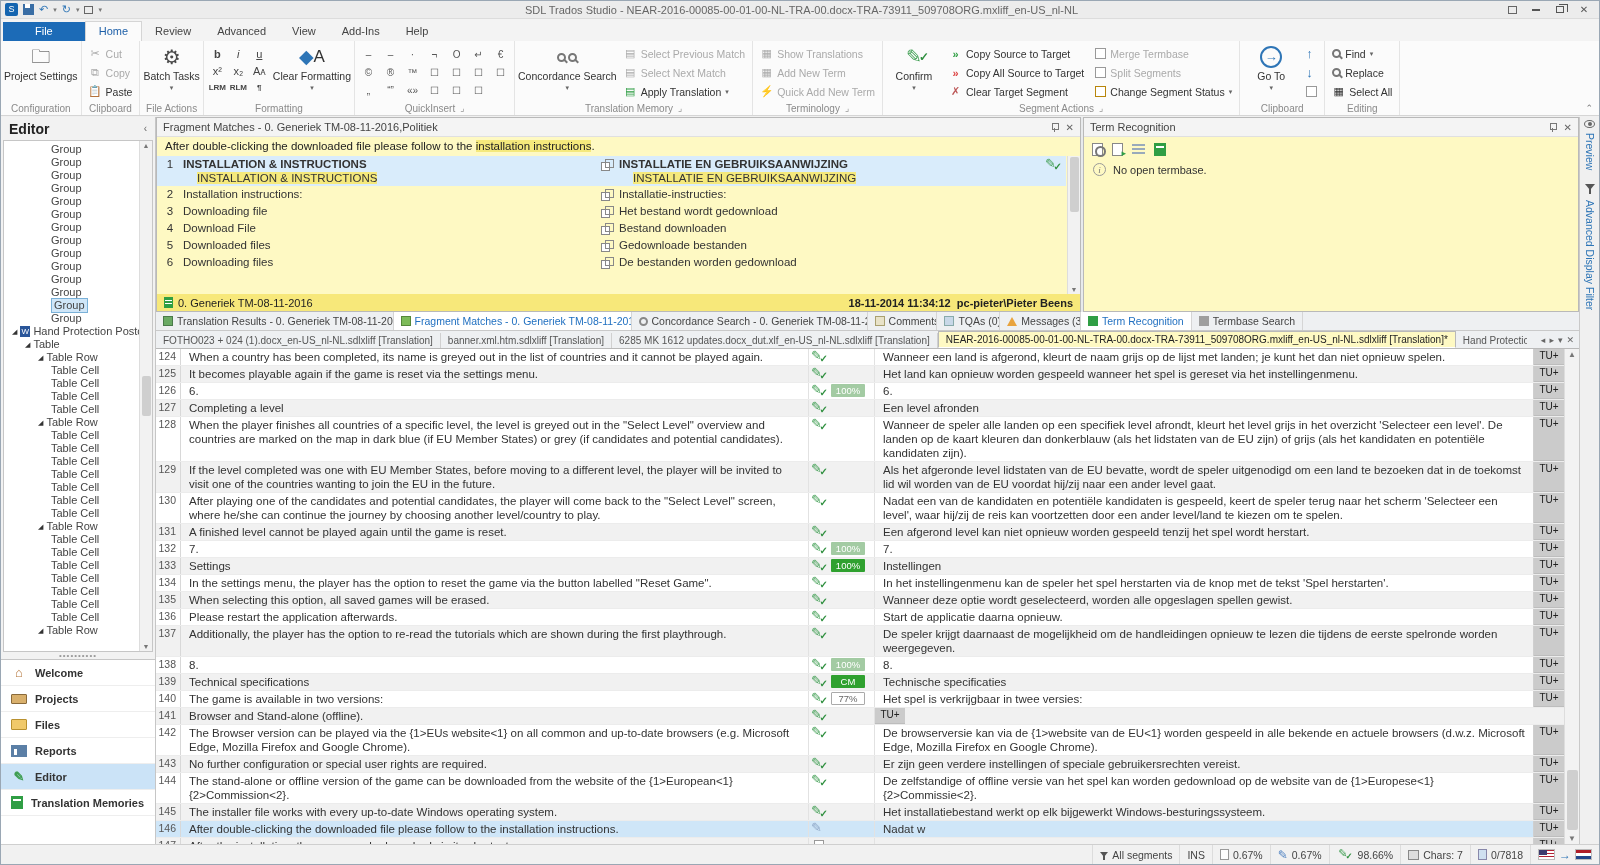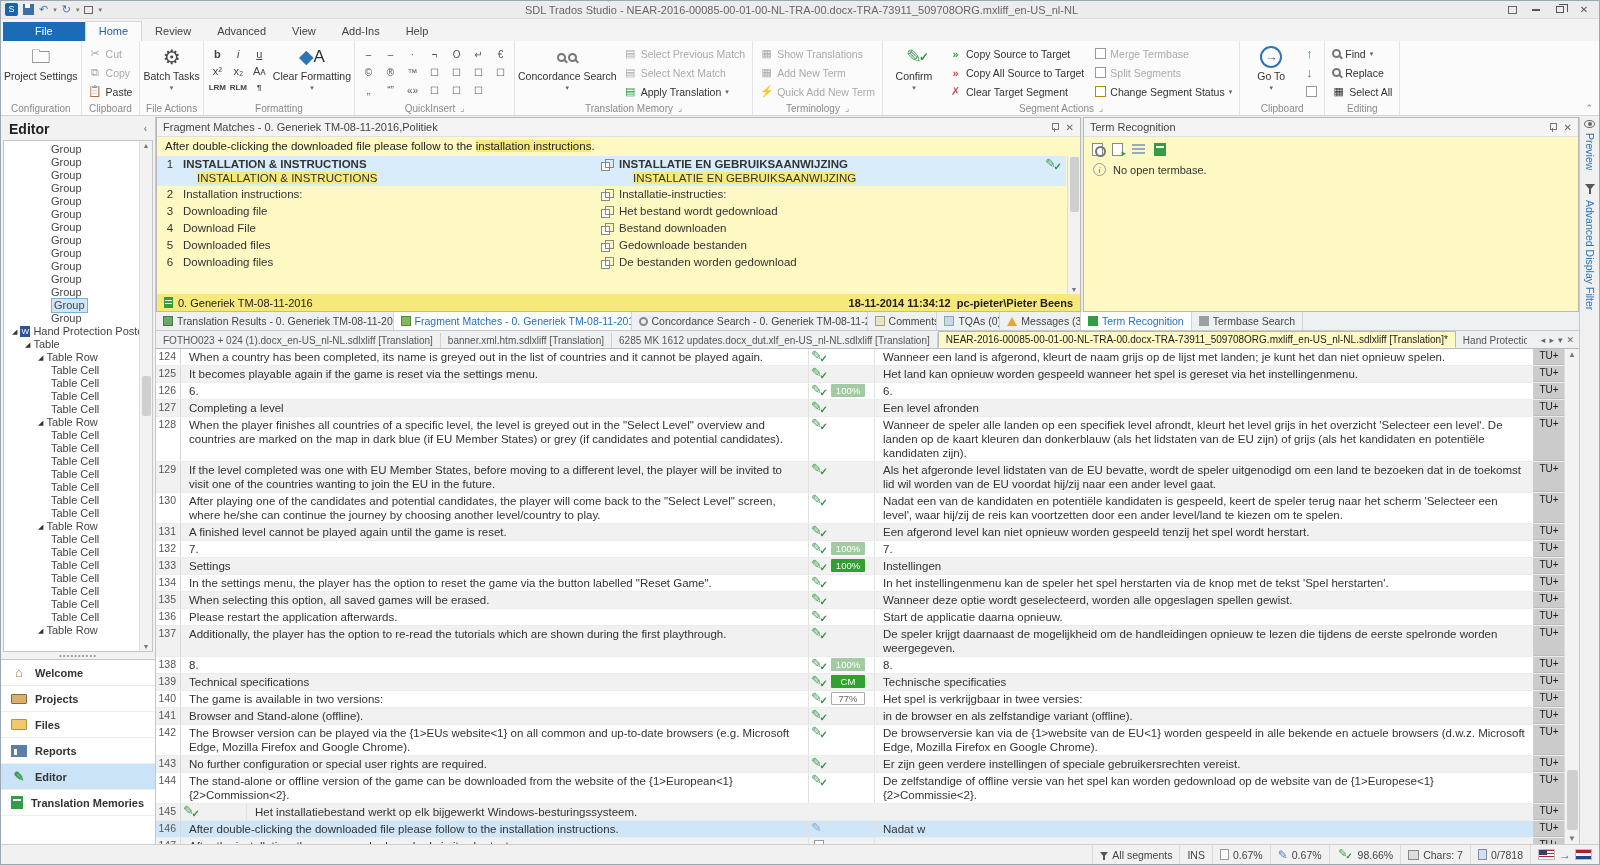--- a/index.html
+++ b/index.html
@@ -970,21 +970,20 @@
               </div>
               <div class="ctgt">Het spel is verkrijgbaar in twee versies:</div>
               <div class="ctu">TU+</div>
             </div>
             <div class="grow alt">
               <div class="cnum">141</div>
               <div class="csrc">Browser and Stand-alone (offline).</div>
               <div class="cstat">
                 <span class="ic-translated"></span>
               </div>
-              <div class="ctgt">in de browser en als zelfstandige variant (offline).</div>
               <div class="ctu">TU+</div>
             </div>
             <div class="grow">
               <div class="cnum">142</div>
               <div class="csrc">The Browser version can be played via the {1&gt;EUs website&lt;1} on all common and up-to-date browsers (e.g. Microsoft Edge, Mozilla Firefox and Google Chrome).</div>
               <div class="cstat">
                 <span class="ic-translated"></span>
               </div>
               <div class="ctgt">De browserversie kan via de {1&gt;website van de EU&lt;1} worden gespeeld in alle bekende en actuele browsers (d.w.z. Microsoft Edge, Mozilla Firefox en Google Chrome).</div>
               <div class="ctu">TU+</div>
@@ -1002,20 +1001,21 @@
               <div class="cnum">144</div>
               <div class="csrc">The stand-alone or offline version of the game can be downloaded from the website of the {1&gt;European&lt;1} {2&gt;Commission&lt;2}.</div>
               <div class="cstat">
                 <span class="ic-translated"></span>
               </div>
               <div class="ctgt">De zelfstandige of offline versie van het spel kan worden gedownload op de website van de {1&gt;Europese&lt;1} {2&gt;Commissie&lt;2}.</div>
               <div class="ctu">TU+</div>
             </div>
             <div class="grow alt">
               <div class="cnum">145</div>
+              <div class="csrc">The installer file works with every up-to-date Windows operating system.</div>
               <div class="cstat">
                 <span class="ic-translated"></span>
               </div>
               <div class="ctgt">Het installatiebestand werkt op elk bijgewerkt Windows-besturingssysteem.</div>
               <div class="ctu">TU+</div>
             </div>
             <div class="grow rsel">
               <div class="cnum">146</div>
               <div class="csrc">After double-clicking the downloaded file please follow to the installation instructions.</div>
               <div class="cstat">

